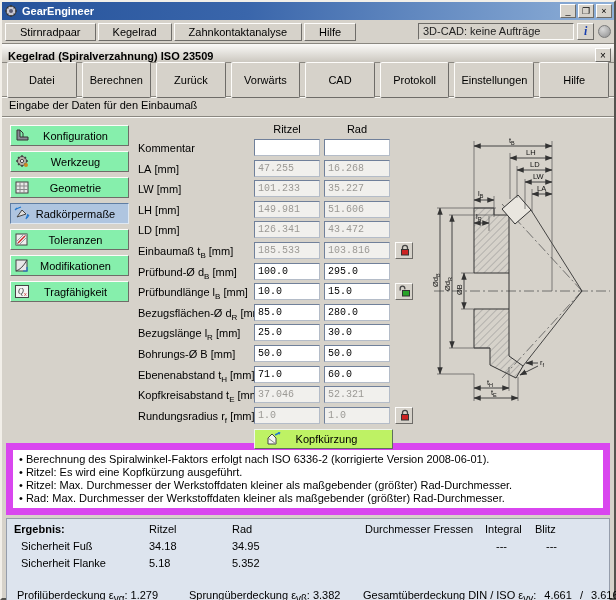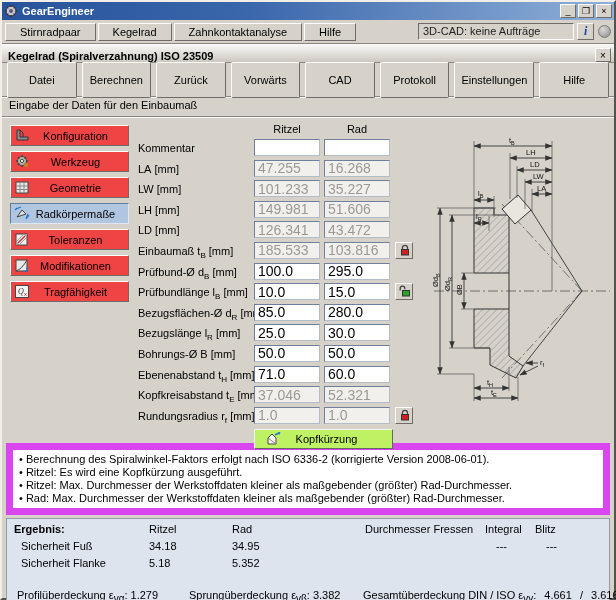--- a/index.html
+++ b/index.html
@@ -22,32 +22,32 @@
   .frametitle .ft{font-weight:bold;flex:1;padding-left:3px;}
   .framex{width:16px;height:14px;background:#d6d2ca;border:1px solid;border-color:#fff #6e6c68 #6e6c68 #fff;font-size:10px;line-height:11px;text-align:center;padding:0;}
   
   .toolbar{height:27px;display:flex;align-items:center;padding:3px 5px;gap:5px;}
   .toolbtn{flex:1;height:36px;background:#d6d2ca;border:1px solid;border-color:#fdfcfa #6e6c68 #6e6c68 #fdfcfa;border-radius:2px;font-size:11px;font-family:"Liberation Sans",sans-serif;}
   
   .section-bar{height:17px;border-top:1px solid #8a8780;border-bottom:1px solid #8a8780;box-shadow:inset 0 1px 0 #fbfaf6,0 1px 0 #fbfaf6;padding:2px 0 0 7px;}
   
   .main{position:relative;height:324px;}
   .sidebar{position:absolute;left:8px;top:8px;width:119px;}
-  .sbtn{width:119px;height:21px;margin-bottom:5px;background:#ef4444;border:1px solid;border-color:#fdfcfa #6e6c68 #6e6c68 #fdfcfa;display:flex;align-items:center;padding:0;font-size:11px;box-sizing:border-box;font-family:"Liberation Sans",sans-serif;}
+  .sbtn{width:119px;height:21px;margin-bottom:5px;background:#86efac;border:1px solid;border-color:#fdfcfa #6e6c68 #6e6c68 #fdfcfa;display:flex;align-items:center;padding:0;font-size:11px;box-sizing:border-box;font-family:"Liberation Sans",sans-serif;}
   .sbtn .sic{width:18px;height:16px;margin-left:2px;flex:0 0 18px;}
   .sbtn .slb{flex:1;text-align:center;padding-right:8px;}
   .sbtn.selected{background:#afc5e0;border-color:#5f7da3 #dfe8f2 #dfe8f2 #5f7da3;}
   
   .form{position:absolute;left:136px;top:2px;width:285px;}
   .fhead{position:relative;height:20px;}
   .fhead span{position:absolute;width:66px;text-align:center;top:4px;}
   .frow{position:relative;height:20.6px;}
   .flabel{position:absolute;left:0;top:3px;white-space:nowrap;}
   .flabel sub{font-size:8px;}
-  .fin{position:absolute;top:0;width:58px;height:13px;border:1px solid;border-color:#70809a #b4bcc8 #b4bcc8 #70809a;background:#fff;font-size:14px;padding:1px 3px;font-family:Liberation Sans, sans-serif;color:#000;}
+  .fin{position:absolute;top:0;width:58px;height:13px;border:1px solid;border-color:#70809a #b4bcc8 #b4bcc8 #70809a;background:#fff;font-size:10px;padding:1px 3px;font-family:Liberation Mono, monospace;color:#000;}
   .fin.c1{left:116px;} .fin.c2{left:186px;}
   .fin:disabled{background:#f1f0ed;color:#9b9995;}
   .lockbtn{position:absolute;left:257px;top:0;width:18px;height:17px;background:#d6d2ca;border:1px solid;border-color:#fdfcfa #6e6c68 #6e6c68 #fdfcfa;padding:1px 0 0 2px;}
   .kopfrow{position:relative;height:22px;margin-top:1px;}
   .kopfbtn{position:absolute;left:116px;top:1px;width:139px;height:20px;background:#bef264;border:1px solid;border-color:#eef4ee #5e6e5e #5e6e5e #eef4ee;display:flex;align-items:center;font-size:11px;font-family:"Liberation Sans",sans-serif;}
   .kopfbtn .kic{width:16px;height:14px;margin-left:4px;}
   .kopfbtn .klb{flex:1;text-align:center;padding-right:14px;}
   .drawing{position:absolute;left:430px;top:2px;width:182px;height:312px;}
   .dtxt{font-size:7.5px;fill:#111;font-family:"Liberation Sans",sans-serif;}
   .dsub{font-size:5.5px;}

